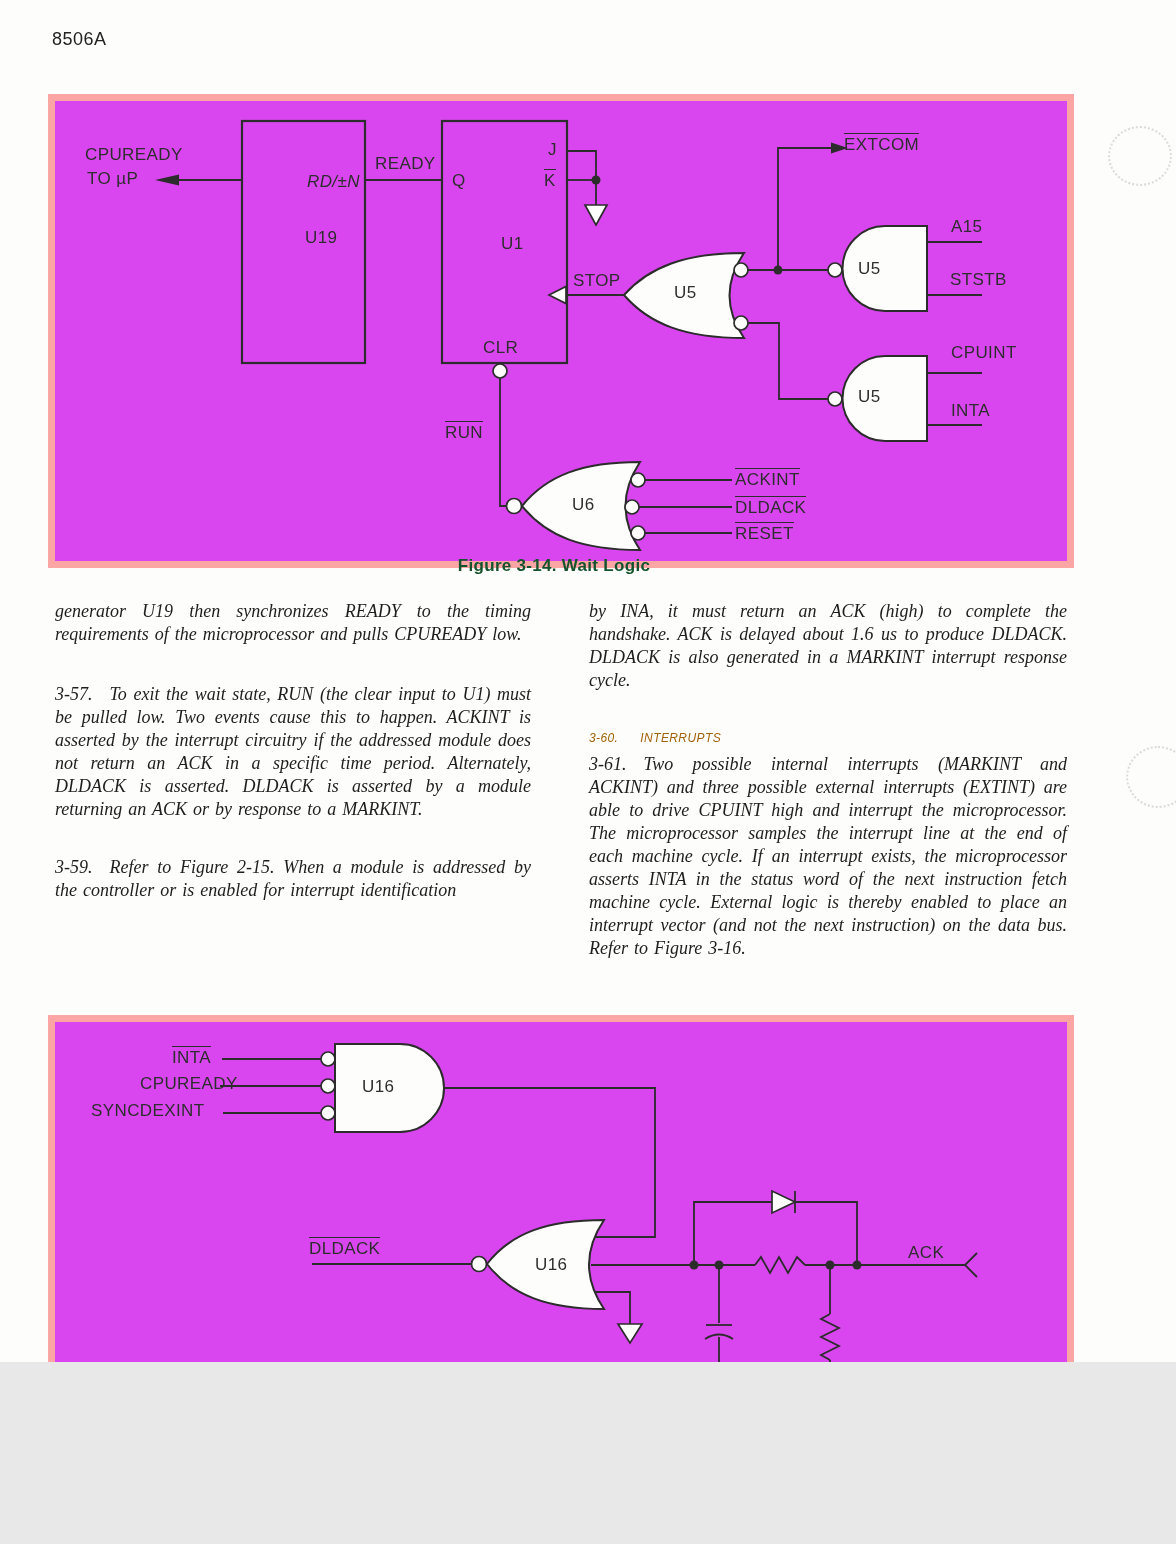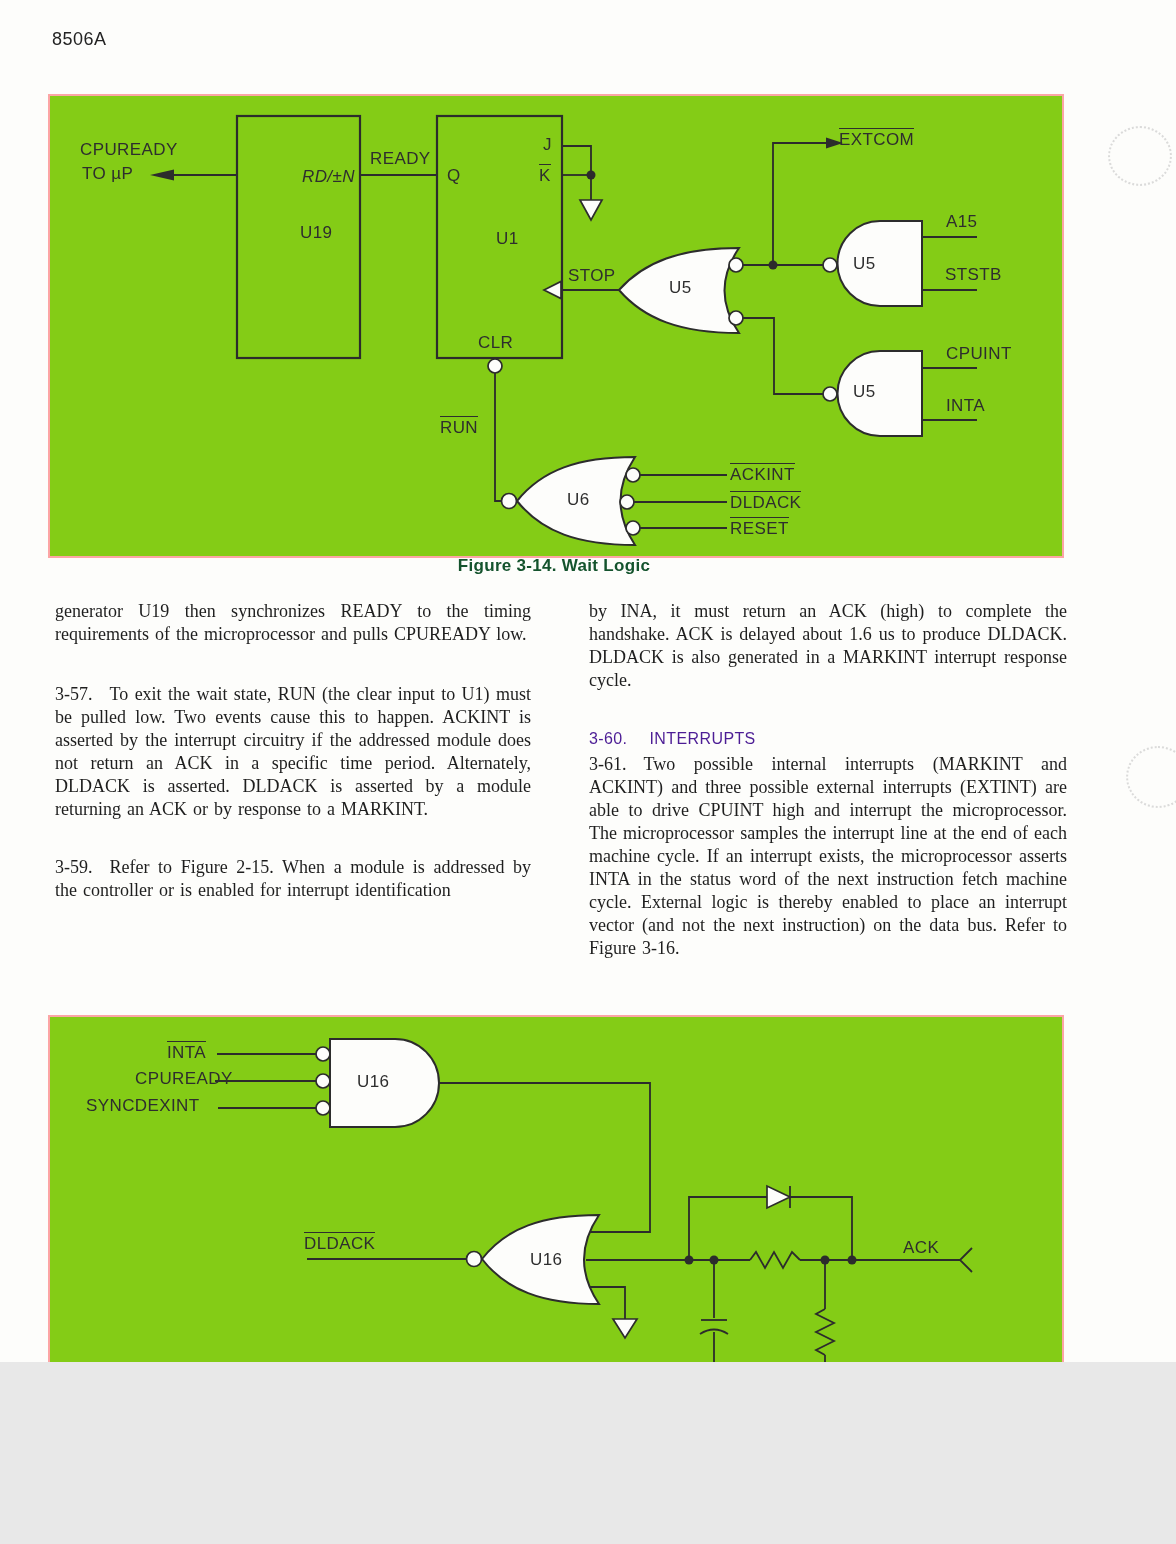--- a/index.html
+++ b/index.html
@@ -1,32 +1,32 @@
 <!DOCTYPE html>
 <html><head>
 <meta charset="utf-8">
 <style>
   html,body{margin:0;padding:0;background:#e8e8e8;}
   #page{position:relative;width:1176px;height:1362px;background:#fdfdfb;overflow:hidden;
         font-family:"Liberation Sans",sans-serif;color:#262626;}
   
-  .figbox{position:absolute;border:2px solid #fca5a5;background:#84cc16;}
+  .figbox{position:absolute;border:7px solid #fca5a5;background:#d946ef;}
   .figbox svg{position:absolute;left:0;top:0;}
   .siglabel{position:absolute;font:17px/1.05 "Liberation Sans",sans-serif;color:#2e2e2e;
             letter-spacing:.4px;white-space:nowrap;}
   .ovl{border-top:1.6px solid #2e2e2e;padding-top:2px;}
   .caption{position:absolute;left:48px;width:1012px;text-align:center;
            font:bold 17px/1.1 "Liberation Sans",sans-serif;color:#14532d;letter-spacing:.3px;}
   
   .col{position:absolute;font-family:"Liberation Serif",serif;font-size:18px;line-height:23px;
-       color:#1e1e1e;}
+       color:#1e1e1e;font-style:italic;}
   .col p{margin:0;text-align:justify;word-spacing:1.5px;}
   .pnum{display:inline-block;margin-right:17px;}
-  .heading{font-family:"Liberation Sans",sans-serif;font-size:16px;letter-spacing:.4px;
-           color:#4c1d95;margin:0;}
+  .heading{font-family:"Liberation Sans",sans-serif;font-size:12px;letter-spacing:.4px;
+           color:#a16207;margin:0;}
   .heading .pnum{margin-right:22px;}
   
   .wire{stroke:#2c2c2c;stroke-width:1.8;fill:none;}
   .boxline{stroke:#2c2c2c;stroke-width:2.2;fill:none;}
   .gate{stroke:#2c2c2c;stroke-width:2;fill:#fdfdfb;}
   .bubble{stroke:#2c2c2c;stroke-width:1.7;fill:#fdfdfb;}
   .dot{fill:#2c2c2c;stroke:none;}
   .gnd{stroke:#2c2c2c;stroke-width:1.7;fill:#fdfdfb;}
   .solid{fill:#2c2c2c;stroke:none;}
   .artifact{position:absolute;border:2px dotted #c9c9c9;border-radius:50%;opacity:.65;}
@@ -122,21 +122,21 @@
     <span class="siglabel ovl" style="left:489px;top:68px;">K</span>
     <span class="siglabel" style="left:446px;top:134px;">U1</span>
     <span class="siglabel" style="left:428px;top:238px;">CLR</span>
     <span class="siglabel" style="left:518px;top:171px;">STOP</span>
     <span class="siglabel" style="left:619px;top:183px;">U5</span>
     <span class="siglabel ovl" style="left:789px;top:32px;">EXTCOM</span>
     <span class="siglabel" style="left:803px;top:159px;">U5</span>
     <span class="siglabel" style="left:896px;top:117px;">A15</span>
     <span class="siglabel" style="left:895px;top:170px;">STSTB</span>
     <span class="siglabel" style="left:803px;top:287px;">U5</span>
-    <span class="siglabel" style="left:896px;top:249px;text-align:center;">CPUINT</span>
+    <span class="siglabel" style="left:896px;top:243px;text-align:center;">CPUINT</span>
     <span class="siglabel" style="left:896px;top:301px;">INTA</span>
     <span class="siglabel ovl" style="left:390px;top:320px;">RUN</span>
     <span class="siglabel" style="left:517px;top:395px;">U6</span>
     <span class="siglabel ovl" style="left:680px;top:367px;">ACKINT</span>
     <span class="siglabel ovl" style="left:680px;top:395px;">DLDACK</span>
     <span class="siglabel ovl" style="left:680px;top:421px;">RESET</span>
   </div>
   <div class="caption" style="top:557px;">Figure 3-14. Wait Logic</div>
 
   <div class="col" style="left:55px;top:600px;width:476px;">

